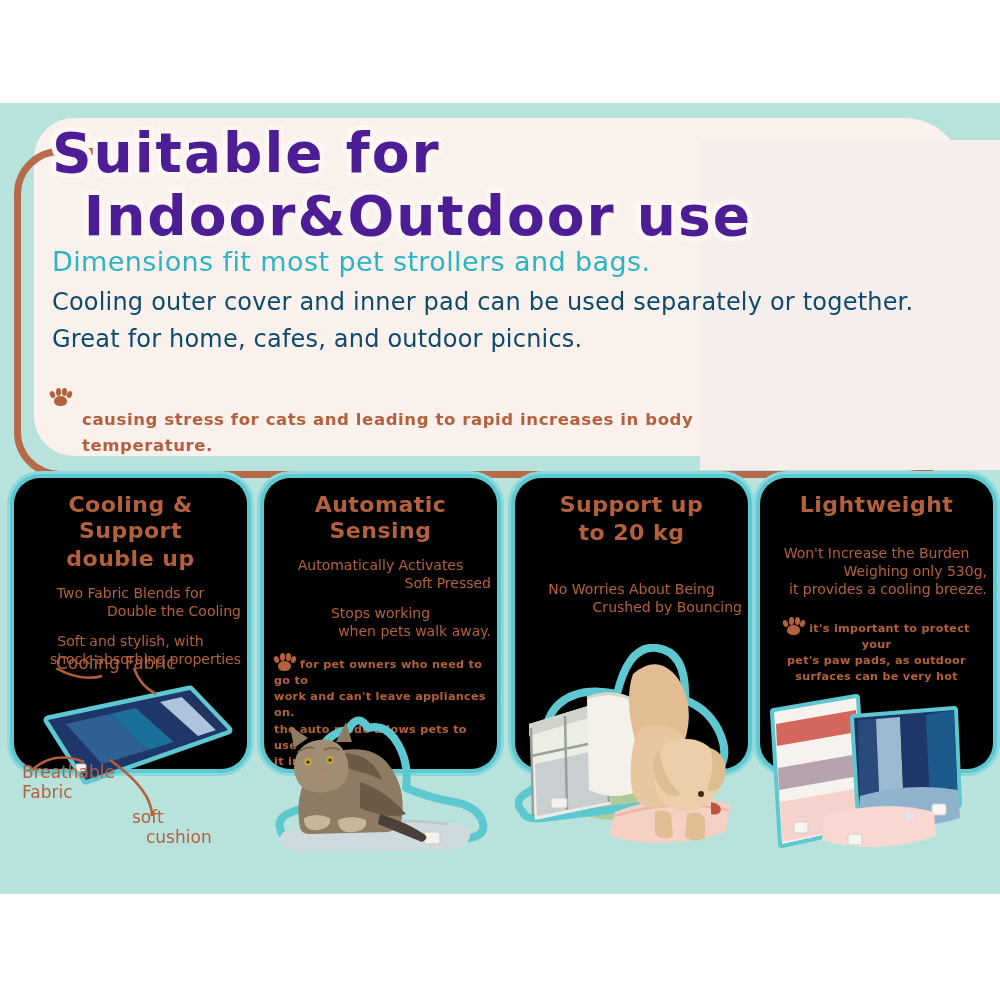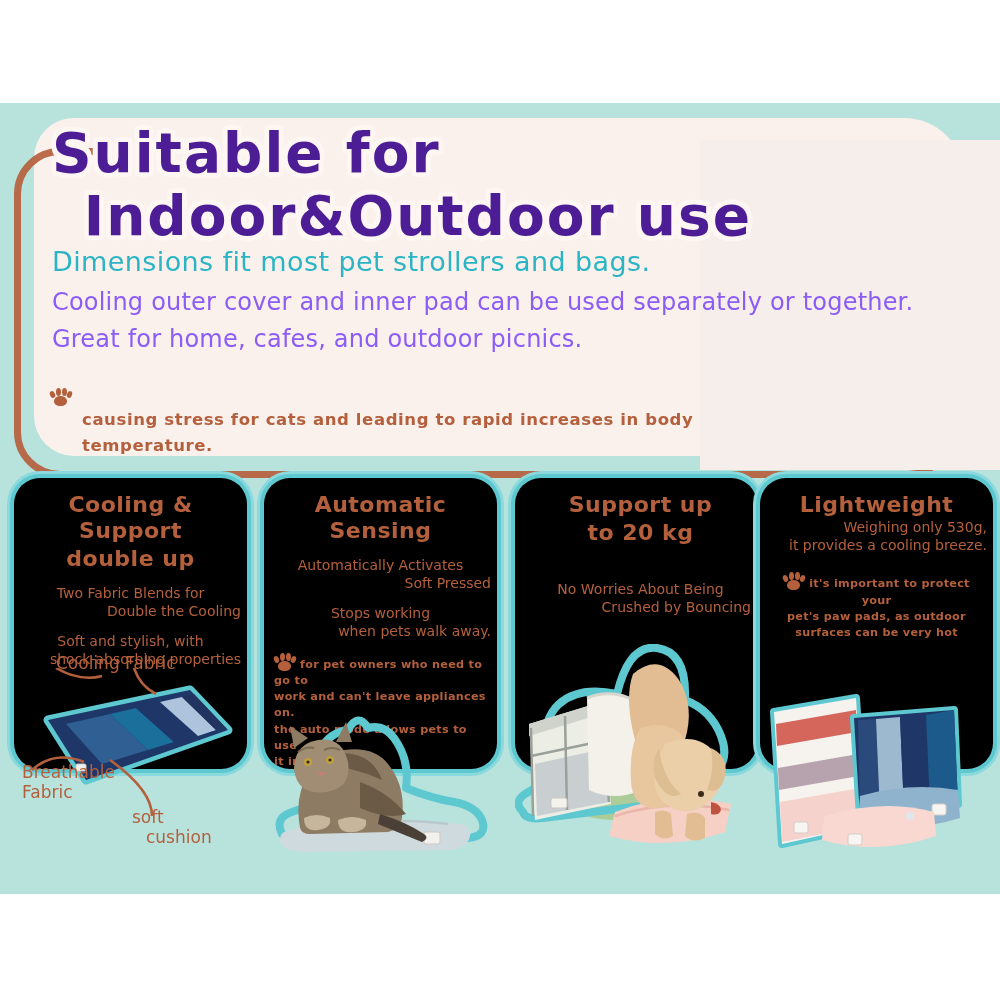--- a/index.html
+++ b/index.html
@@ -47,21 +47,21 @@
   .title-2{font-size:55px;margin-top:8px;text-align:right;}
 
   .subtitle{
     position:absolute;left:52px;top:246px;
     font-size:27px;color:#2bb5c4;
     font-family:"DejaVu Sans", sans-serif;
     letter-spacing:.4px;
   }
   .hdr-line{
     position:absolute;left:52px;
-    font-size:24px;color:#8b5cf6;
+    font-size:24px;color:#0c4a6e;
     font-family:"DejaVu Sans", sans-serif;
     letter-spacing:.2px;
   }
   .hdr-line.l1{top:288px;}
   .hdr-line.l2{top:325px;}
 
   
   .paw-note{
     position:absolute;left:50px;top:388px;width:740px;
   }
@@ -90,21 +90,21 @@
   
   .cards{position:absolute;left:0;top:478px;width:1000px;height:400px;}
   .card{
     position:absolute;top:0;width:233px;height:291px;
     background:#000000;
     border-radius:26px;
     box-shadow:0 0 0 4px #5ec8d0, 0 0 0 7px #8bd9dd;
   }
   .card.c1{left:14px;}
   .card.c2{left:264px;}
-  .card.c3{left:515px;padding-left:9px;}
+  .card.c3{left:515px;}
   .card.c4{left:760px;}
 
   .card-title{
     text-align:center;color:#b5603c;font-weight:bold;
     font-family:"DejaVu Sans", sans-serif;
     font-size:22px;line-height:1.18;margin:14px 8px 0 8px;
     letter-spacing:.5px;
   }
   .card-sub{
     text-align:center;color:#b5603c;
@@ -337,20 +337,21 @@
           <path d="M196 158 q10 2 10 8 q-2 6 -10 4 z" fill="#c0533f"></path>
 
           <path d="M140 168 q10 -4 16 2 l2 22 q-10 6 -18 -2 z" fill="#e2bd93"></path>
           <path d="M172 170 q12 -4 18 4 l0 20 q-12 6 -20 -2 z" fill="#e2bd93"></path>
         </svg>
       </div>
     </div>
 
     <div class="card c4">
       <div class="card-title">Lightweight</div>
+      <div class="card-sub" style="margin-top:26px">Won't Increase the Burden</div>
       <div class="card-sub tight" style="margin-top:0">Weighing only 530g,</div>
       <div class="card-sub tight" style="margin-top:0">it provides a cooling breeze.</div>
 
       <div class="card-pawnote" style="margin-top:18px;text-align:center">
         <span class="paw-glyph">
           <i class="p1"></i><i class="p2"></i><i class="p3"></i><i class="p4"></i><i class="pad"></i>
         </span><span>it's important to protect your</span>
         <div>pet's paw pads, as outdoor</div>
         <div>surfaces can be very hot</div>
       </div>

